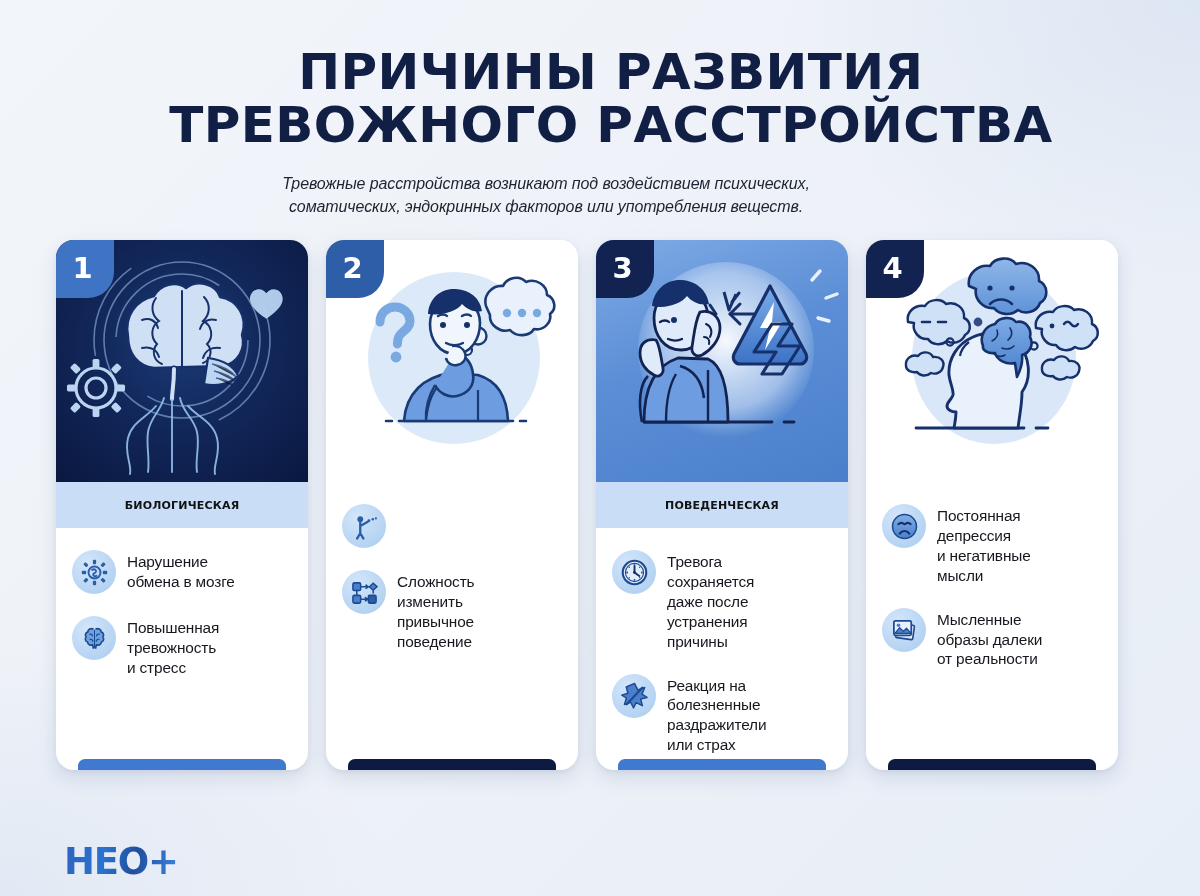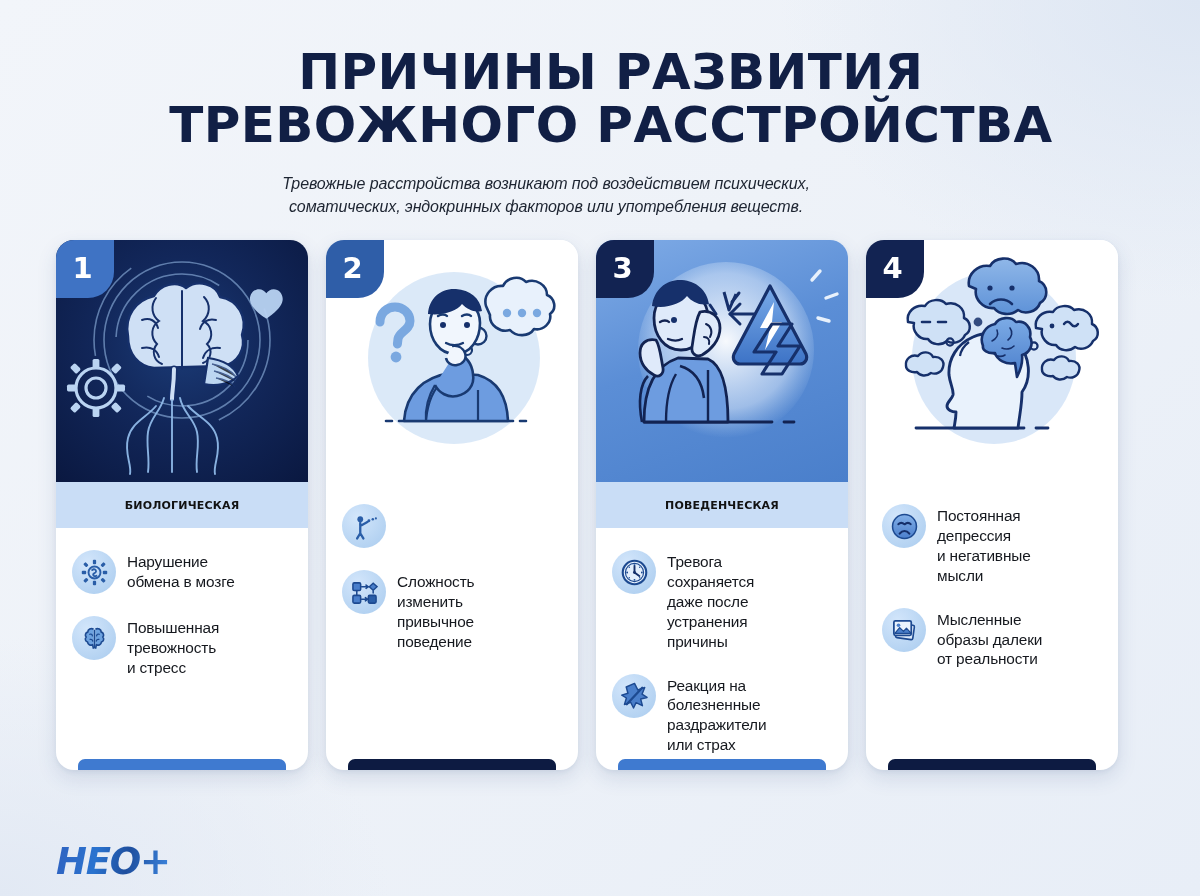--- a/index.html
+++ b/index.html
@@ -164,32 +164,31 @@
     height: 11px;
     border-top-left-radius: 7px;
     border-top-right-radius: 7px;
   }
   .card-foot.f-blue { background: #3f7ad0; }
   .card-foot.f-navy { background: #0d1b42; }
 
   
   .logo {
     position: absolute;
-    left: 56px;
+    left: 64px;
     bottom: 16px;
     font-family: "DejaVu Sans", sans-serif;
     font-weight: 700;
     font-size: 37px;
     letter-spacing: -1.2px;
     background: linear-gradient(100deg, #2f62c0 0%, #2a73cf 35%, #1f4f9e 62%, #3c86e0 100%);
     -webkit-background-clip: text;
     background-clip: text;
     color: transparent;
     line-height: 1;
-    font-style: italic;
   }
 </style>
 </head>
 <body>
 
 <div class="page">
 
   <div class="header">
     <h1 class="title">ПРИЧИНЫ РАЗВИТИЯ
 ТРЕВОЖНОГО РАССТРОЙСТВА</h1>

